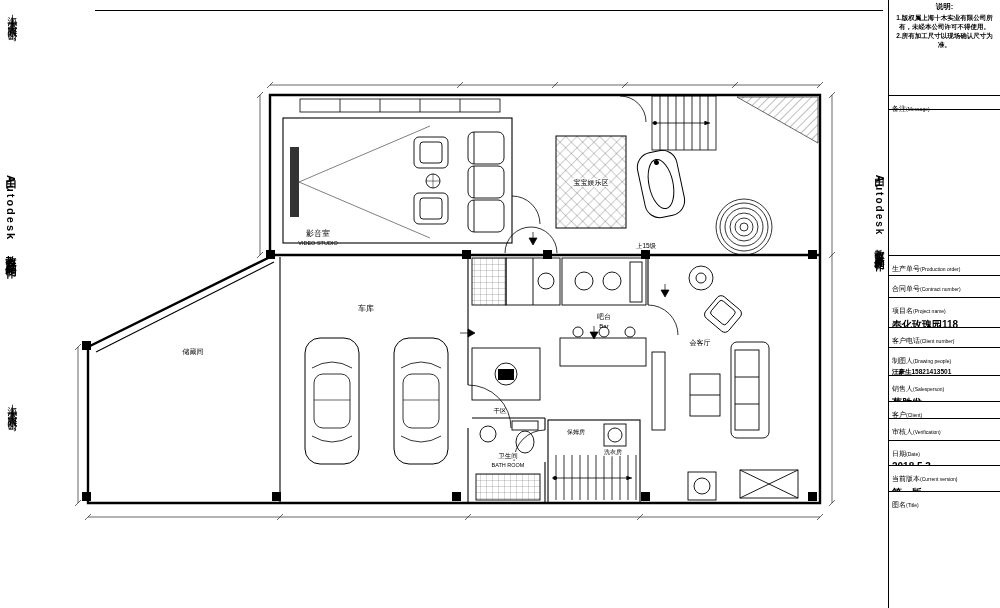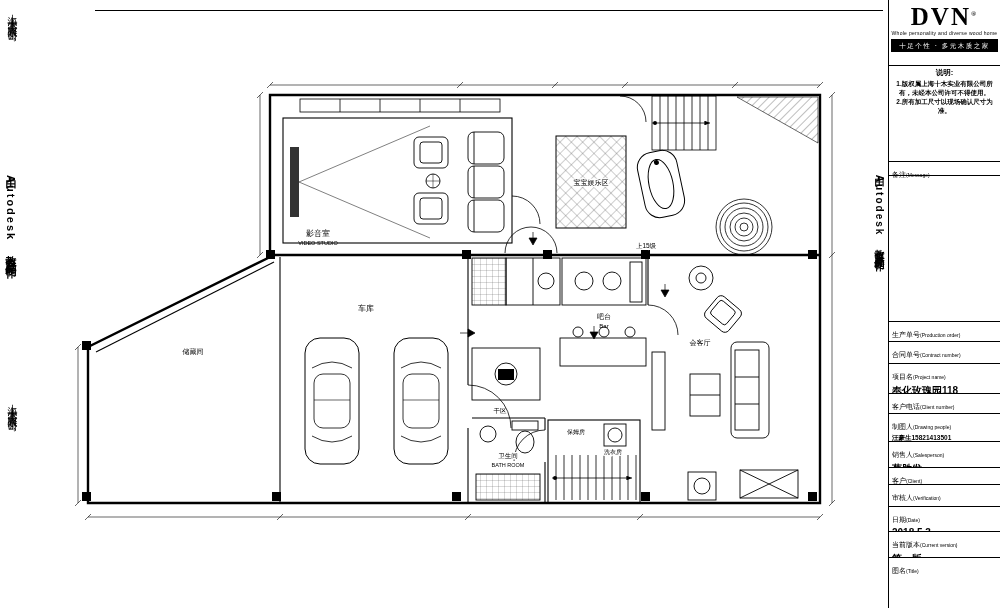--- a/index.html
+++ b/index.html
@@ -299,25 +299,20 @@
       <text class="halo" x="508" y="458" font-size="6.5" text-anchor="middle">卫生间</text>
       <text class="halo" x="508" y="467" font-size="5.5" text-anchor="middle">BATH ROOM</text>
       <text class="halo" x="576" y="434" font-size="6" text-anchor="middle">保姆房</text>
       <text class="halo" x="613" y="454" font-size="6" text-anchor="middle">洗衣房</text>
       <text x="700" y="345" font-size="7" text-anchor="middle">会客厅</text>
     </g>
   </svg>
 
   <div class="tb">
 
-    <div class="tb-logo tb-sec">
-      <div class="logo-name"><span>DVN</span><span class="logo-reg">®</span></div>
-      <div class="logo-en">Whole personality and diverse wood home</div>
-      <div class="logo-bar"><span>十足个性 · 多元木质之家</span></div>
-    </div>
 
     <div class="tb-notes tb-sec">
       <div class="notes-title">说明:</div>
       <div class="notes-item">1.版权属上海十木实业有限公司所有，未经本公司许可不得使用。</div>
       <div class="notes-item">2.所有加工尺寸以现场确认尺寸为准。</div>
     </div>
 
     <div class="tb-remark tb-sec">
       <div class="tb-remark-label">
         <span class="lab">备注</span><span class="en">(Message)</span>

